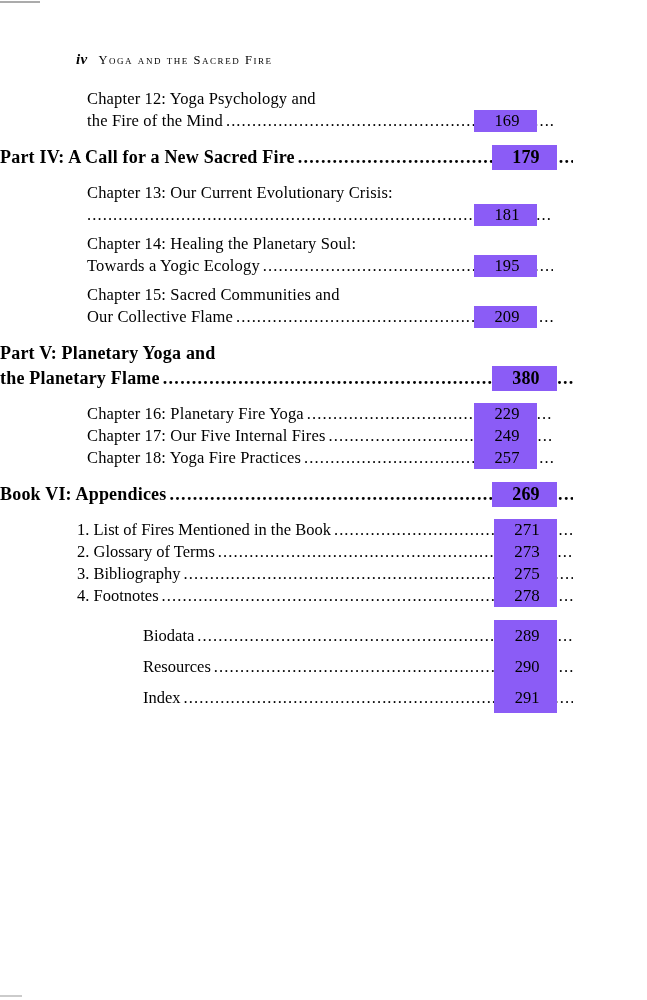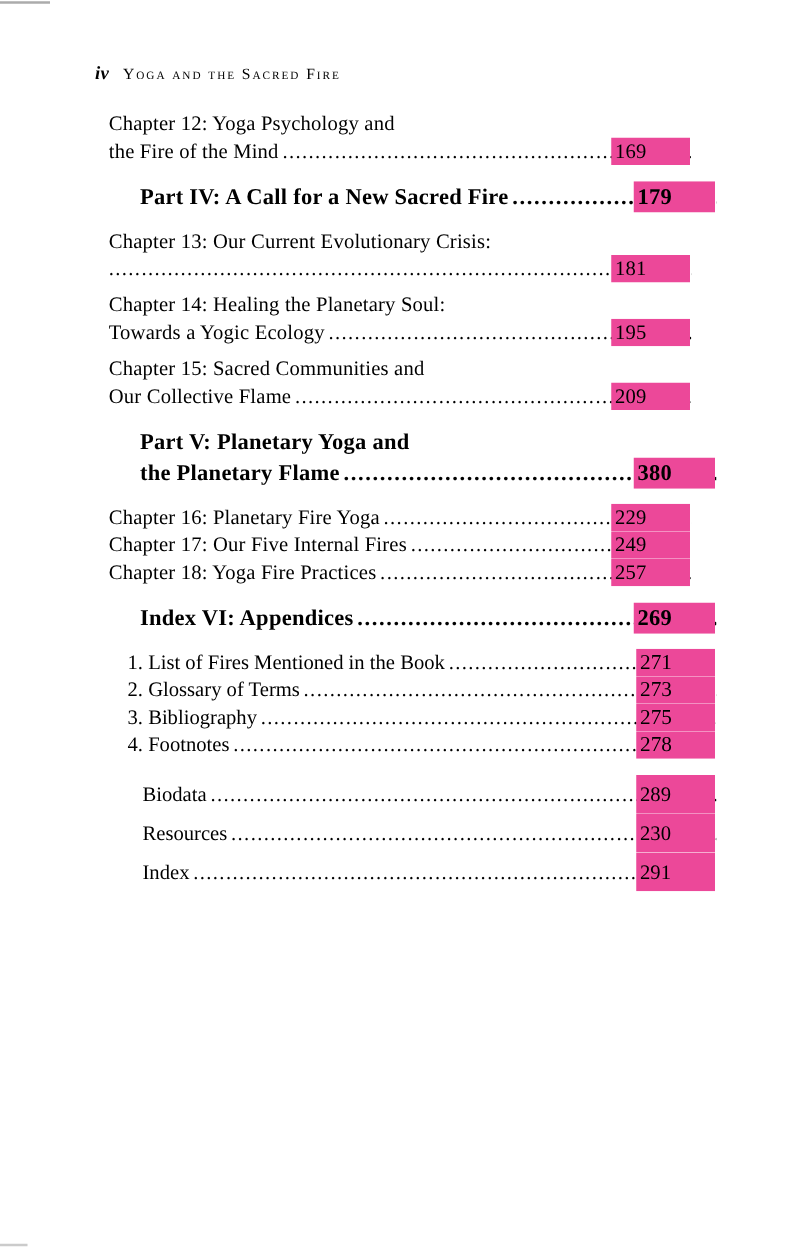--- a/index.html
+++ b/index.html
@@ -98,66 +98,65 @@
     z-index: 1;
   }
   .line .leader::after {
     content: ".............................................................................................................................";
     letter-spacing: 1.1px;
   }
   .line.noleader .leader::after { content: ""; }
 
   .pageno {
     position: absolute;
-    right: 1px;
+    right: 16px;
     bottom: 0;
-    text-align: left;
-    background: #ec4899;
+    text-align: center;
+    background: #8b5cf6;
     z-index: 3;
     padding-left: 3px;
   }
 
   
   .chapter {
     font-size: 16.5px;
     letter-spacing: .15px;
     padding-left: 87px;
     padding-right: 94px;
   }
   .chapter .line { line-height: 22px; height: 22px; }
   .chapter .pageno { font-size: 16.5px; line-height: 22px; height: 22px; width: 60px; }
   .chapter .leader::after { color: #000; }
 
   
   .part {
     font-weight: bold;
     font-size: 18px;
     letter-spacing: .2px;
-    padding-left: 76px;
     padding-right: 74px;
-    margin-left: 36px;
   }
   .part .line { line-height: 25px; height: 25px; }
   .part .pageno { font-size: 18px; font-weight: bold; line-height: 25px; height: 25px; width: 62px; }
   .part .leader::after { letter-spacing: 1.3px; }
 
   
   .appendix {
     font-size: 16.5px;
-    padding-left: 102px;
+    padding-left: 77px;
     padding-right: 74px;
   }
   .appendix .line { line-height: 22px; height: 22px; }
   .appendix .pageno { font-size: 17px; line-height: 22px; height: 22px; width: 60px; }
 
   
   .backmatter {
     font-size: 16.5px;
     padding-left: 114px;
     padding-right: 74px;
+    margin-left: 29px;
   }
   .backmatter .line { line-height: 31px; height: 31px; }
   .backmatter .pageno { font-size: 16.5px; line-height: 31px; height: 31px; width: 60px; }
 
   
   .gap-part     { height: 13px; }
   .gap-chapter  { height: 7px;  }
   .gap-group    { height: 12px; }
   .gap-back     { height: 13px; }
 </style>
@@ -207,40 +206,40 @@
         <div class="line"><span class="txt">Chapter 16: Planetary Fire Yoga</span><span class="leader"></span><span class="pageno">229</span></div>
       </div>
       <div class="entry chapter">
         <div class="line"><span class="txt">Chapter 17: Our Five Internal Fires</span><span class="leader"></span><span class="pageno">249</span></div>
       </div>
       <div class="entry chapter">
         <div class="line"><span class="txt">Chapter 18: Yoga Fire Practices</span><span class="leader"></span><span class="pageno">257</span></div>
       </div>
       <div class="gap-part"></div>
       <div class="entry part">
-        <div class="line"><span class="txt">Index VI: Appendices</span><span class="leader"></span><span class="pageno">269</span></div>
+        <div class="line"><span class="txt">Book VI: Appendices</span><span class="leader"></span><span class="pageno">269</span></div>
       </div>
       <div class="gap-group"></div>
       <div class="entry appendix">
         <div class="line"><span class="txt">1. List of Fires Mentioned in the Book</span><span class="leader"></span><span class="pageno">271</span></div>
       </div>
       <div class="entry appendix">
         <div class="line"><span class="txt">2. Glossary of Terms</span><span class="leader"></span><span class="pageno">273</span></div>
       </div>
       <div class="entry appendix">
         <div class="line"><span class="txt">3. Bibliography</span><span class="leader"></span><span class="pageno">275</span></div>
       </div>
       <div class="entry appendix">
         <div class="line"><span class="txt">4. Footnotes</span><span class="leader"></span><span class="pageno">278</span></div>
       </div>
       <div class="gap-back"></div>
       <div class="entry backmatter">
         <div class="line"><span class="txt">Biodata</span><span class="leader"></span><span class="pageno">289</span></div>
       </div>
       <div class="entry backmatter">
-        <div class="line"><span class="txt">Resources</span><span class="leader"></span><span class="pageno">230</span></div>
+        <div class="line"><span class="txt">Resources</span><span class="leader"></span><span class="pageno">290</span></div>
       </div>
       <div class="entry backmatter">
         <div class="line"><span class="txt">Index</span><span class="leader"></span><span class="pageno">291</span></div>
       </div>
     </div>
 
 </div>
 
 </body></html>

